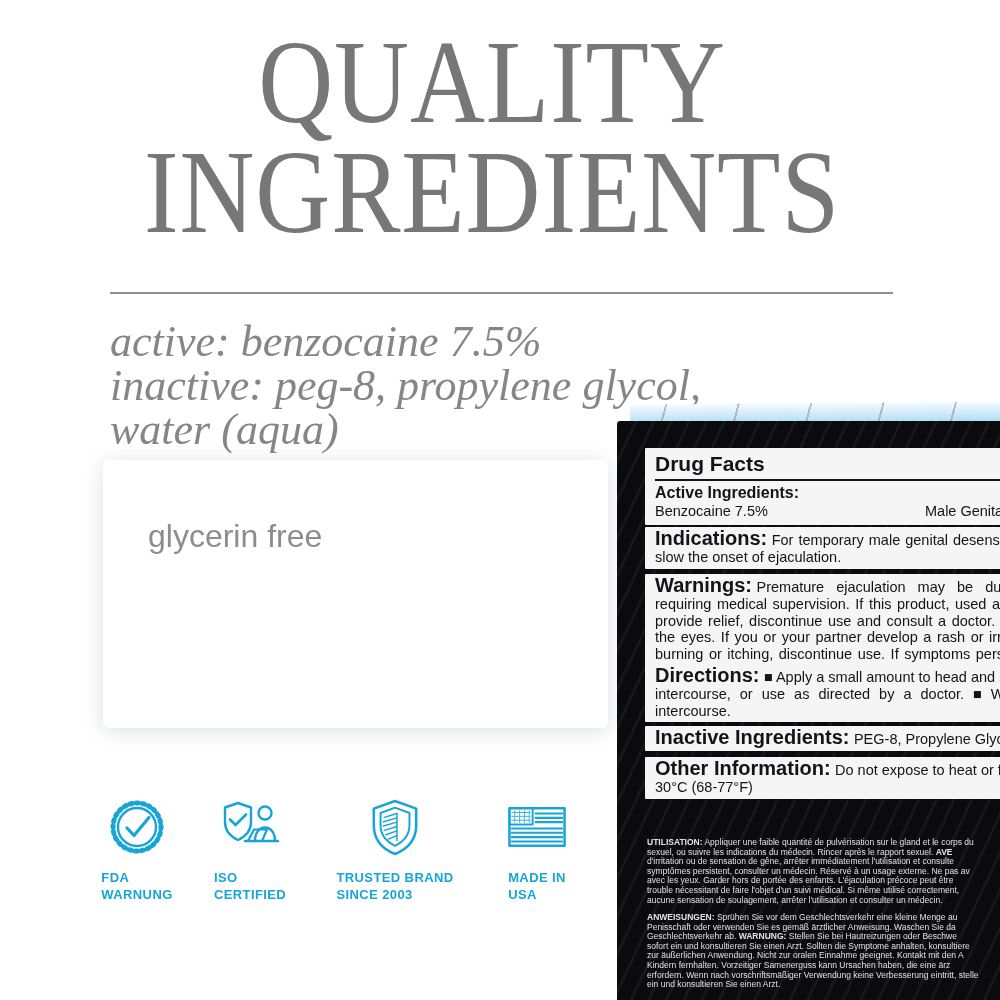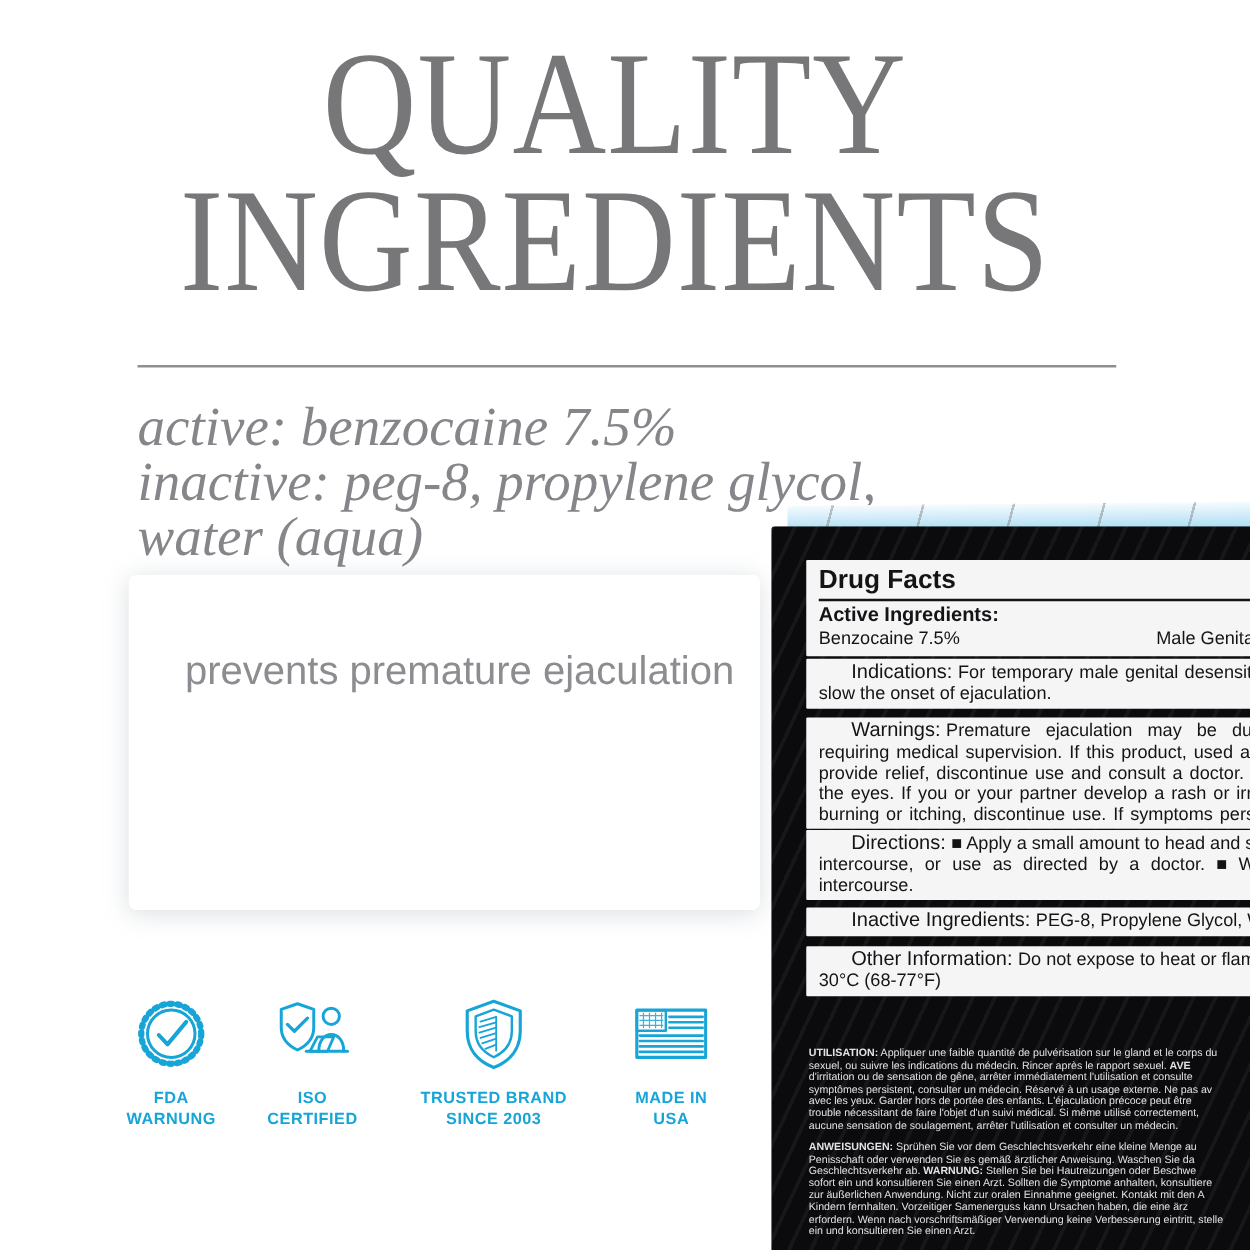--- a/index.html
+++ b/index.html
@@ -21,41 +21,41 @@
   .feature-card{position:absolute;left:103px;top:460px;width:505px;height:268px;
     background:#ffffff;border-radius:6px;box-shadow:0 3px 20px rgba(130,140,150,0.28);}
   .feature-list{padding:47px 0 0 45px;}
   .feature-list div{font-size:32px;line-height:58px;color:#8d8d91;}
   
   .badges{position:absolute;left:95px;top:797px;display:flex;gap:16px;}
   .badge{display:flex;flex-direction:column;align-items:center;}
   .badge .icon-wrap{height:60px;display:flex;align-items:center;justify-content:center;}
   .badge svg{stroke:#17a5d8;fill:none;stroke-linecap:round;stroke-linejoin:round;}
   .badge-label{margin-top:12px;font-size:13px;font-weight:bold;color:#17a5d8;
-    text-align:center;line-height:17px;letter-spacing:0.4px;}
+    line-height:17px;letter-spacing:0.4px;}
   .bw1{width:84px}.bw2{width:110px}.bw3{width:148px}.bw4{width:104px}
   
   .product-box{position:absolute;left:617px;top:403px;width:400px;height:597px;}
   .box-top{position:absolute;left:13px;top:0;width:387px;height:24px;
     background:
       repeating-linear-gradient(105deg,rgba(125,125,130,0) 0 34px,rgba(125,125,130,0.45) 34px 36px,rgba(125,125,130,0) 36px 70px),
       linear-gradient(180deg,#f6fcfe 0%,#cfebf8 45%,#9edaf2 100%);
     transform:skewY(-0.5deg);}
   .box-face{position:absolute;left:0;top:18px;width:400px;height:579px;
     background-color:#0b0b0d;border-top-left-radius:3px;
     background-image:repeating-linear-gradient(115deg,rgba(255,255,255,0.05) 0 3px,rgba(255,255,255,0) 3px 16px);}
   
   .df-block{position:absolute;left:28px;width:382px;background:#f5f5f6;color:#141417;border-radius:1px;}
   .df-h{font-size:21px;font-weight:bold;margin:4px 8px 0 10px;padding-bottom:3px;
     border-bottom:2px solid #141417;}
   .df-sub{font-size:16px;font-weight:bold;padding:3px 10px 0;}
   .df-row{position:relative;font-size:14.5px;line-height:16.6px;padding:1px 10px 5px;white-space:nowrap;}
   .df-row .right{position:absolute;left:280px;top:1px;white-space:nowrap;}
   .df-sec{padding:2px 10px 3px;}
-  .df-title{font-size:16px;font-weight:normal;margin-left:26px;}
+  .df-title{font-size:20px;font-weight:bold;}
   .df-first{font-size:14.5px;}
   .df-line{white-space:nowrap;font-size:14.5px;line-height:16.6px;}
   .first-row{white-space:nowrap;line-height:18px;}
   .sec-warnings .df-first{word-spacing:8px;}
   .sec-warnings .df-line{word-spacing:1.5px;}
   .sec-directions .df-line:first-child{word-spacing:5px;}
   .sec-indications .df-first{word-spacing:1px;}
   .b1{top:45px}.b2{top:124px}.b3{top:171px}.b4{top:261px}.b5{top:323px}.b6{top:354px}
   
   .fp{position:absolute;left:30px;width:380px;color:#e2e2e5;font-size:8.5px;line-height:9.6px;}
@@ -72,21 +72,21 @@
 <div class="title-rule"></div>
 
 <div class="ing-note">
     <div>active: benzocaine 7.5%</div>
     <div>inactive: peg-8, propylene glycol,</div>
     <div>water (aqua)</div>
   </div>
 
 <div class="feature-card">
   <div class="feature-list">
-      <div>prevents premature ejaculation</div>
+      <div>glycerin free</div>
     </div>
 </div>
 
 <div class="badges">
 
   <div class="badge bw1">
     <div class="icon-wrap">
       <svg width="56" height="56" viewBox="0 0 56 56">
         <circle cx="28" cy="28" r="24" stroke-width="5" stroke-dasharray="2 4.2"></circle>
         <circle cx="28" cy="28" r="19" stroke-width="2.4"></circle>

